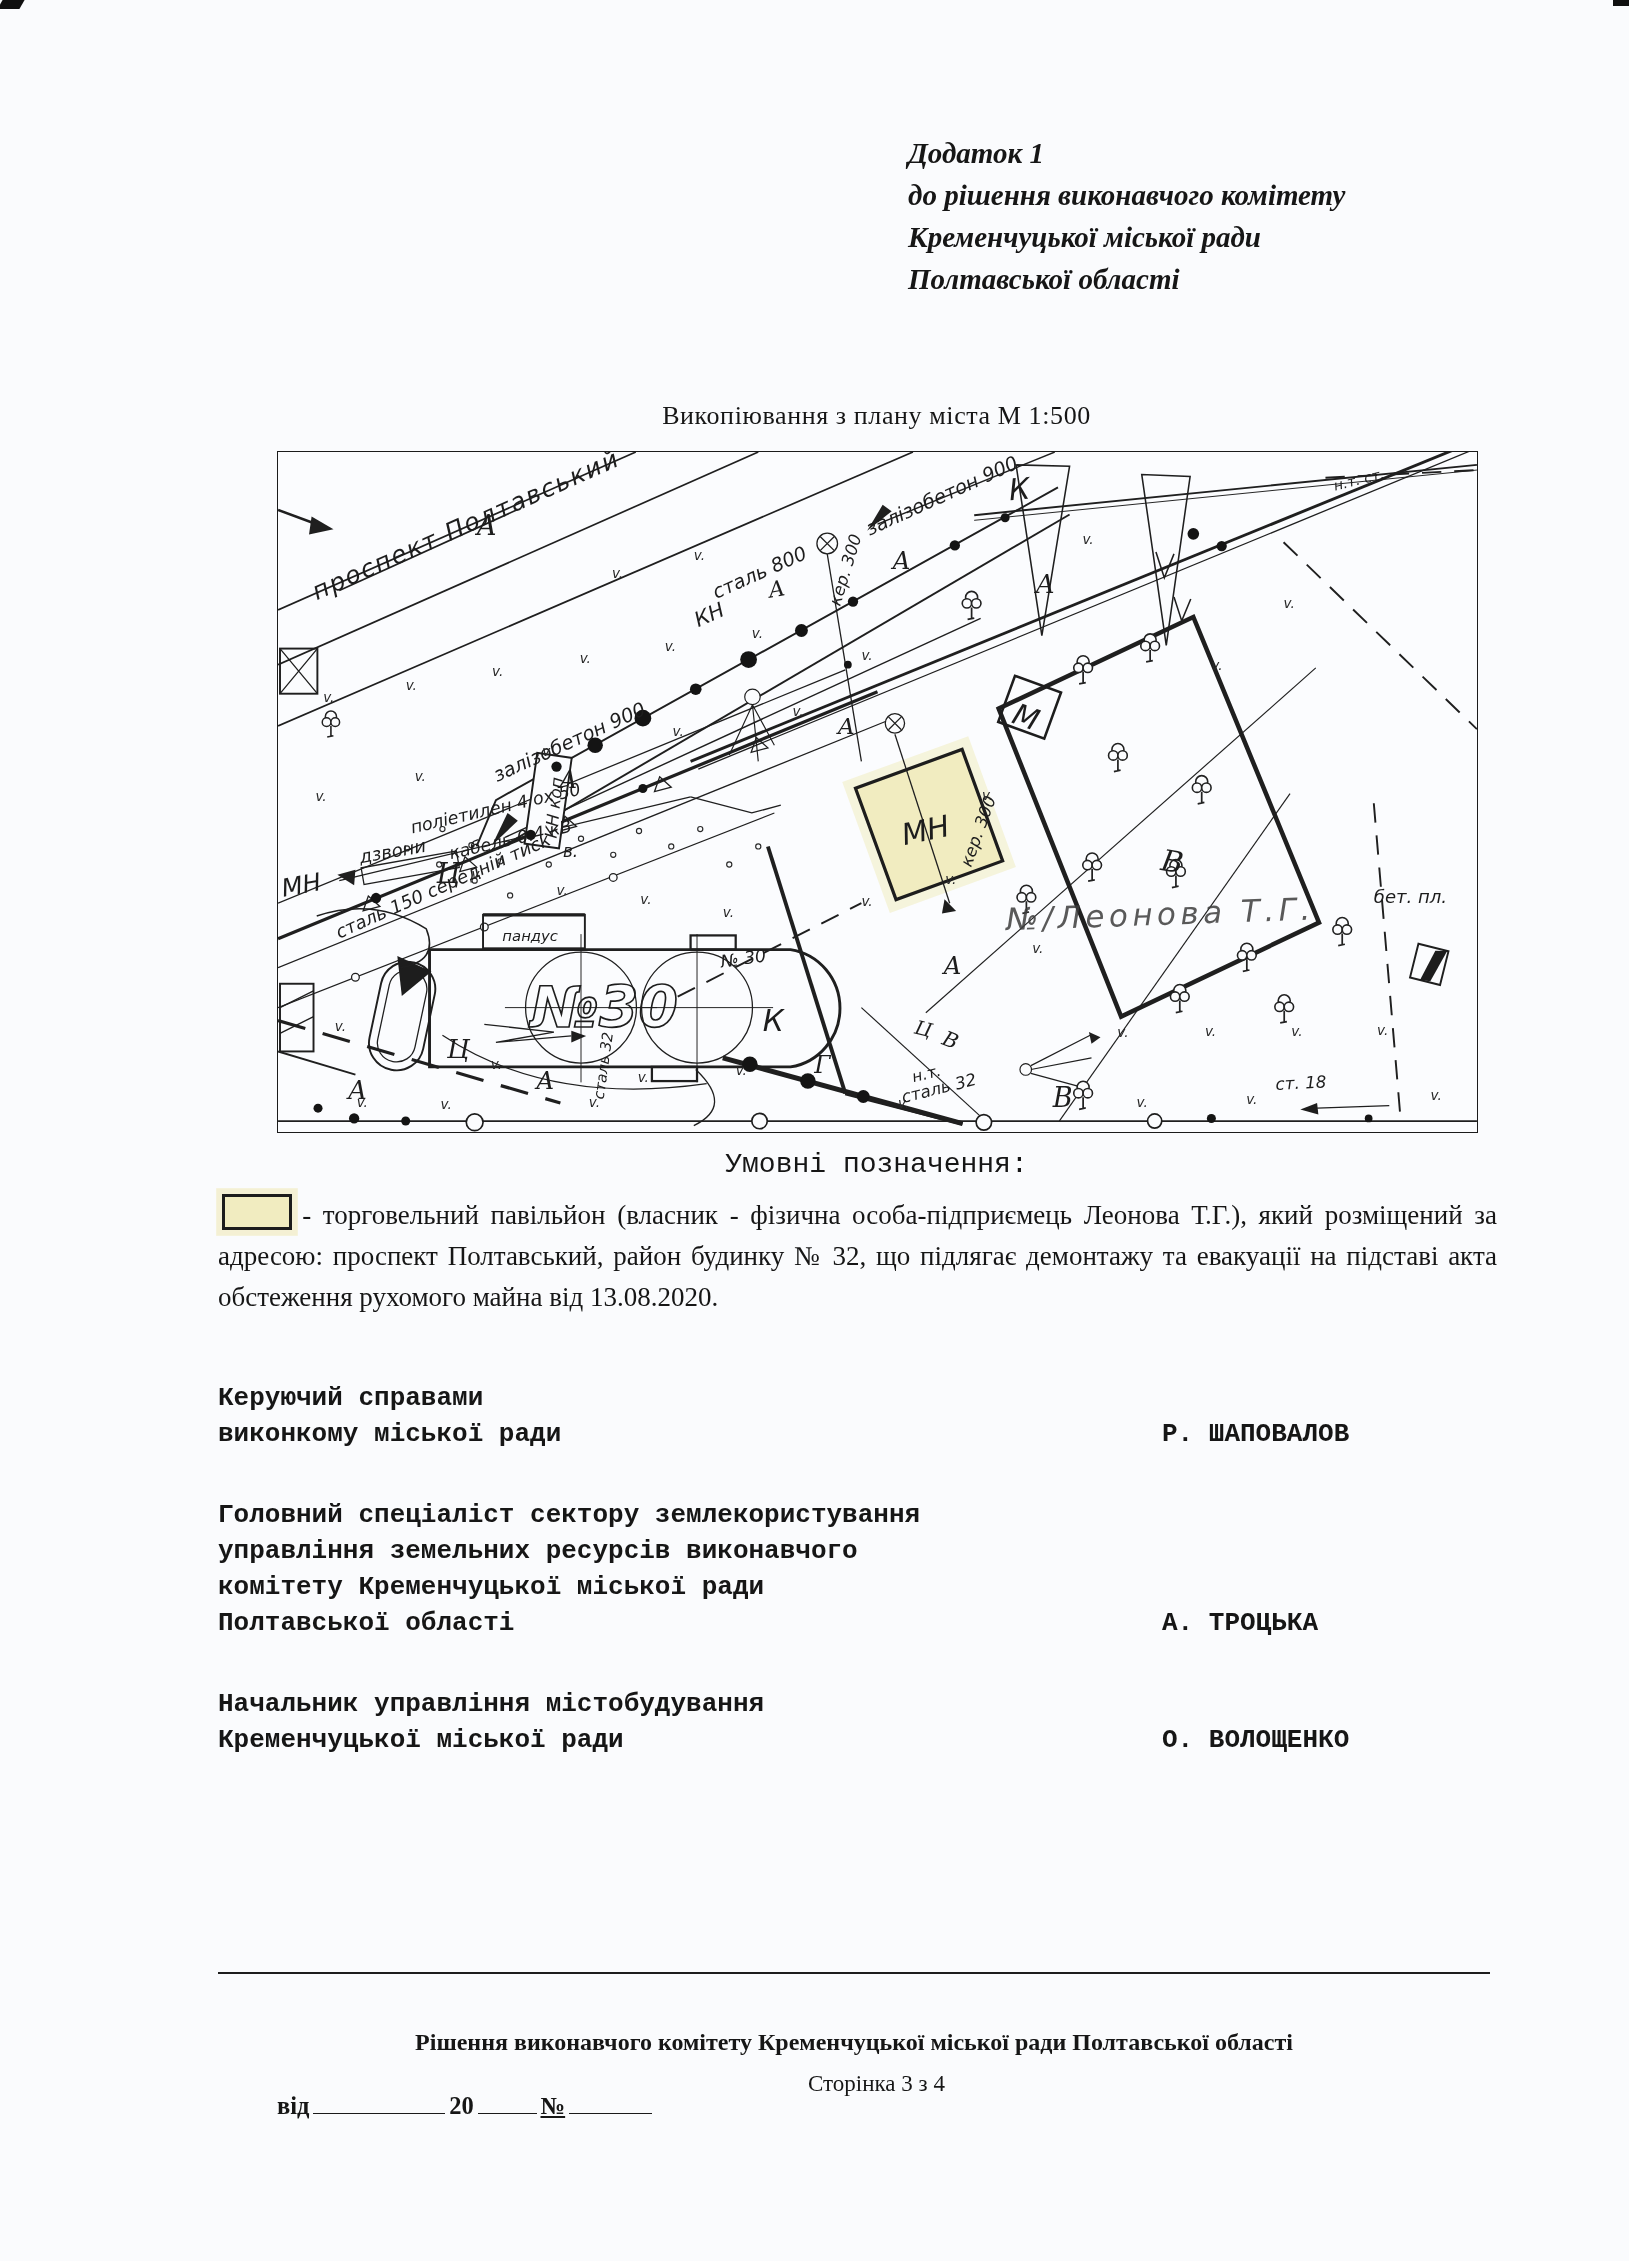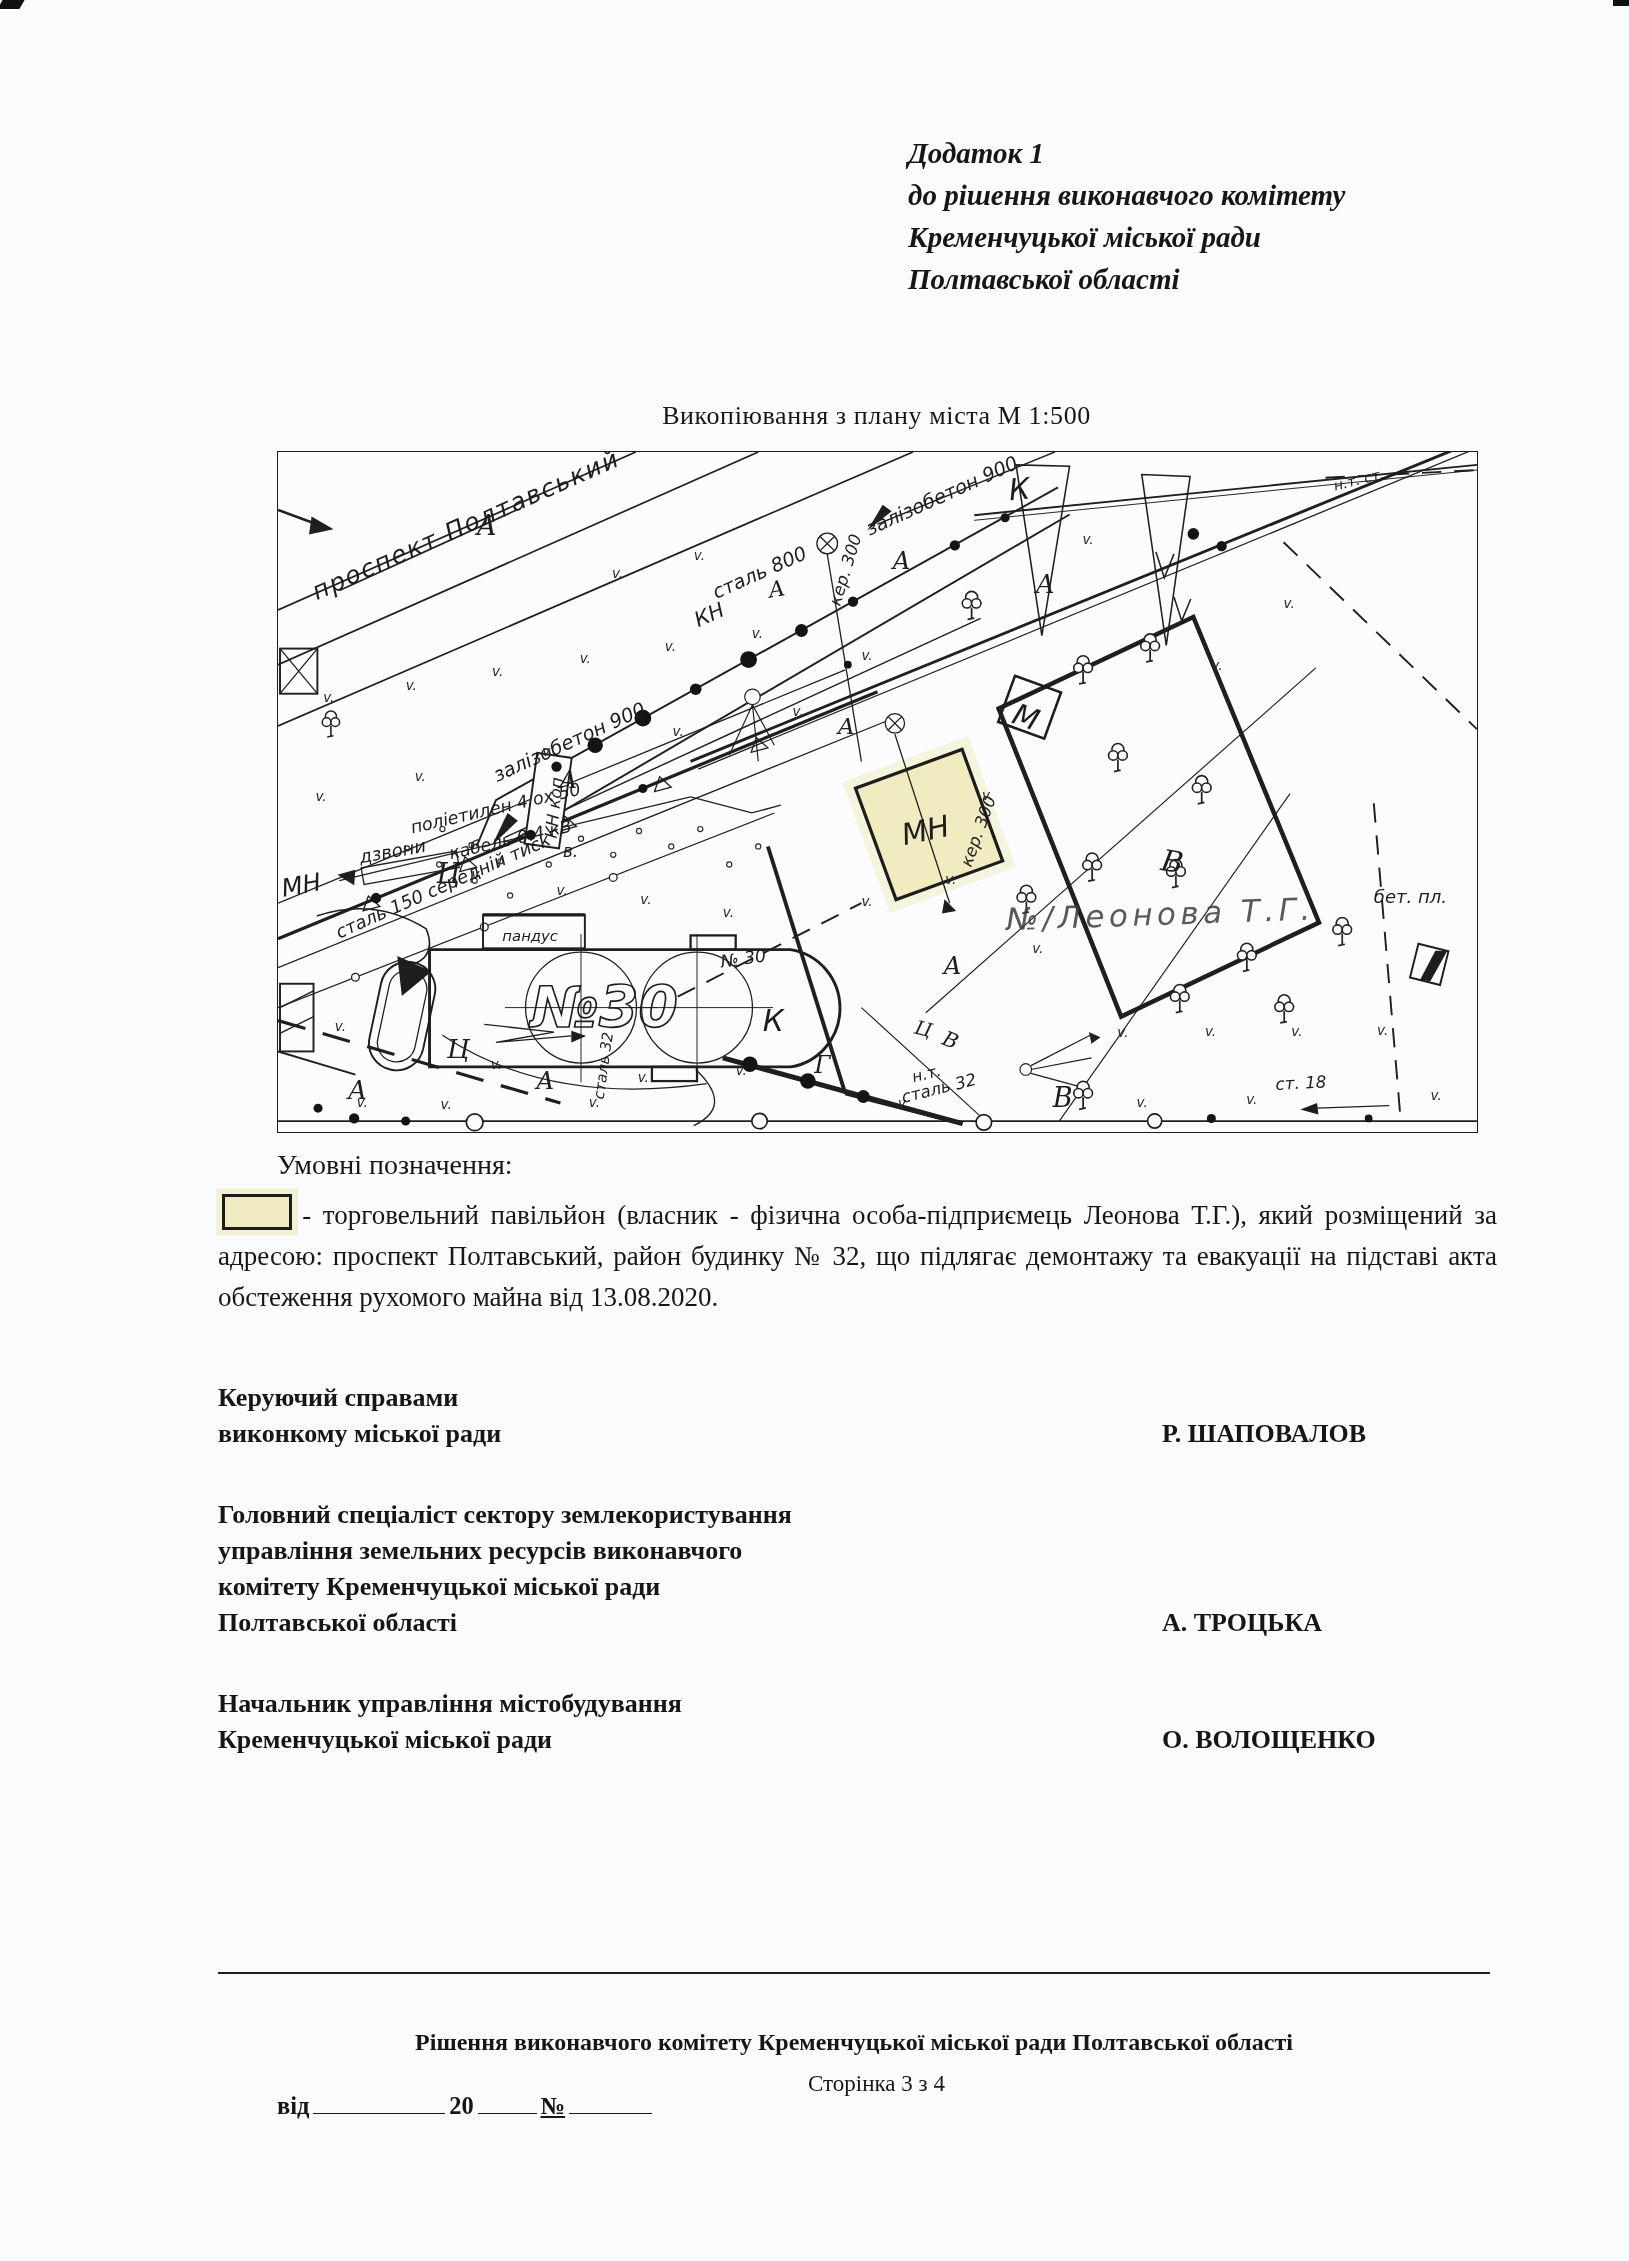--- a/index.html
+++ b/index.html
@@ -3,26 +3,26 @@
 <meta charset="utf-8">
 <style>
   html,body{margin:0;padding:0;background:#d9dadc;}
   .page{position:relative;width:1630px;height:2261px;background:#fafbfd;
         font-family:"Liberation Serif", serif;color:#161616;overflow:hidden;}
   .corner-mark{position:absolute;background:#101010;}
   .hdr{position:absolute;left:908px;top:132px;font-size:29px;font-weight:bold;line-height:42px;white-space:nowrap;font-style:italic;}
   .map-title{position:absolute;left:277px;top:401px;width:1199px;text-align:center;font-size:26px;letter-spacing:0.6px;}
   .map-frame{position:absolute;left:277px;top:451px;width:1199px;height:680px;border:1.9px solid #1b1b1b;background:#fbfcfe;}
   .map-frame svg{position:absolute;left:0;top:0;}
-  .legend-heading{position:absolute;left:277px;top:1149px;width:1199px;font-size:28px;}
+  .legend-heading{position:absolute;left:277px;top:1149px;width:1199px;text-align:center;font-size:28px;font-family:Liberation Mono, monospace;}
   .legend-para{position:absolute;left:218px;top:1194px;width:1279px;font-size:27px;line-height:41px;text-align:justify;}
   .swatch{display:inline-block;width:64px;height:30px;border:3.2px solid #1c1c1c;background:#f1ecc0;
           box-shadow:0 0 0 5.8px rgba(238,231,178,.55);vertical-align:-6.4px;margin:0 10.3px 0 3.9px;}
   .sigs{position:absolute;left:218px;top:1380px;width:1279px;font-weight:bold;font-size:26px;line-height:36px;}
-  .sig-row{display:flex;justify-content:space-between;align-items:flex-end;margin-bottom:45px;}
+  .sig-row{display:flex;justify-content:space-between;align-items:flex-end;margin-bottom:45px;font-family:Liberation Mono, monospace;}
   .sig-name{flex:0 0 335px;white-space:nowrap;}
   .footer-rule{position:absolute;left:218px;top:1972px;width:1272px;border-top:2.6px solid #1d1d1d;height:0;}
   .footer-decision{position:absolute;left:218px;top:1985px;width:1272px;text-align:center;font-weight:bold;font-size:24px;margin-top:44px;}
   .footer-date{position:absolute;left:277px;top:2040px;width:1199px;text-align:left;font-weight:bold;font-size:24.5px;margin-top:48px;}
   .footer-date .blank{display:inline-block;border-bottom:1.9px solid #1a1a1a;height:24.5px;margin:0 3.9px;}
   .footer-date .nm{text-decoration:underline;}
   .footer-page{position:absolute;left:277px;top:2071px;width:1199px;text-align:center;font-size:23px;}
   
   .ml{fill:#1d1d1d;font-family:"DejaVu Sans",sans-serif;font-style:italic;}
   .mk{fill:#1d1d1d;font-family:"DejaVu Serif",serif;font-style:italic;}

